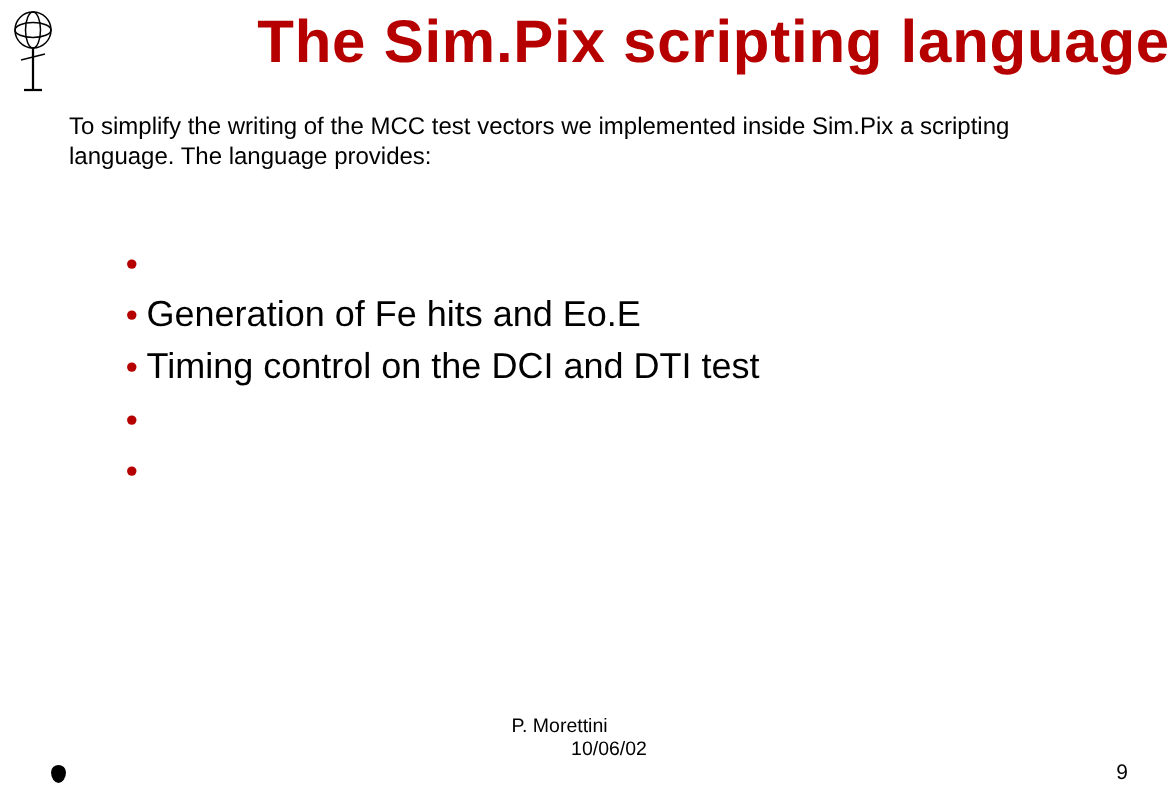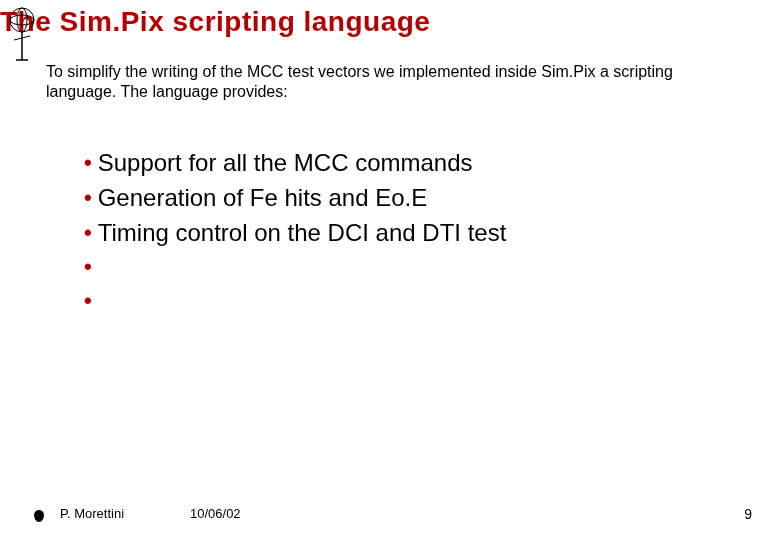--- a/index.html
+++ b/index.html
@@ -17,24 +17,24 @@
     padding: 0;
   }
   .logo {
     position: absolute;
     left: 6px;
     top: 6px;
     width: 32px;
   }
   .logo svg { display: block; }
   .title {
-    font-size: 28px;
+    font-size: 40px;
     font-weight: 700;
     color: #b60000;
-    text-align: left;
+    text-align: right;
     padding-top: 6px;
     letter-spacing: 0.5px;
   }
   .intro {
     font-size: 16px;
     line-height: 1.25;
     color: #000;
     padding: 24px 46px 0 46px;
     font-weight: 400;
   }
@@ -54,23 +54,25 @@
     margin-right: 6px;
     font-size: 22px;
     line-height: 1.55;
   }
   .footer {
     position: absolute;
     left: 0;
     bottom: 18px;
     width: 100%;
     display: flex;
+    align-items: center;
     font-size: 13px;
     color: #000;
     padding: 0 28px 0 60px;
+    flex-direction: column;
   }
   .footer-bullet {
     position: absolute;
     left: 34px;
     bottom: 18px;
     width: 10px;
     height: 12px;
     background: #000;
     border-radius: 50% 50% 50% 50% / 40% 40% 60% 60%;
   }
@@ -97,21 +99,20 @@
     </svg>
   </div>
 
   <h1 class="title">The Sim.Pix scripting language</h1>
 
   <p class="intro">To simplify the writing of the MCC test vectors we implemented inside Sim.Pix a scripting language. The language provides:</p>
 
   <div class="bullets">
     <div class="bullet-row">
       <span class="bullet-dot">•</span>
-      <span>Support for all the MCC commands</span>
     </div>
     <div class="bullet-row">
       <span class="bullet-dot">•</span>
       <span>Generation of Fe hits and Eo.E</span>
     </div>
     <div class="bullet-row">
       <span class="bullet-dot">•</span>
       <span>Timing control on the DCI and DTI test</span>
     </div>
     <div class="bullet-row">

